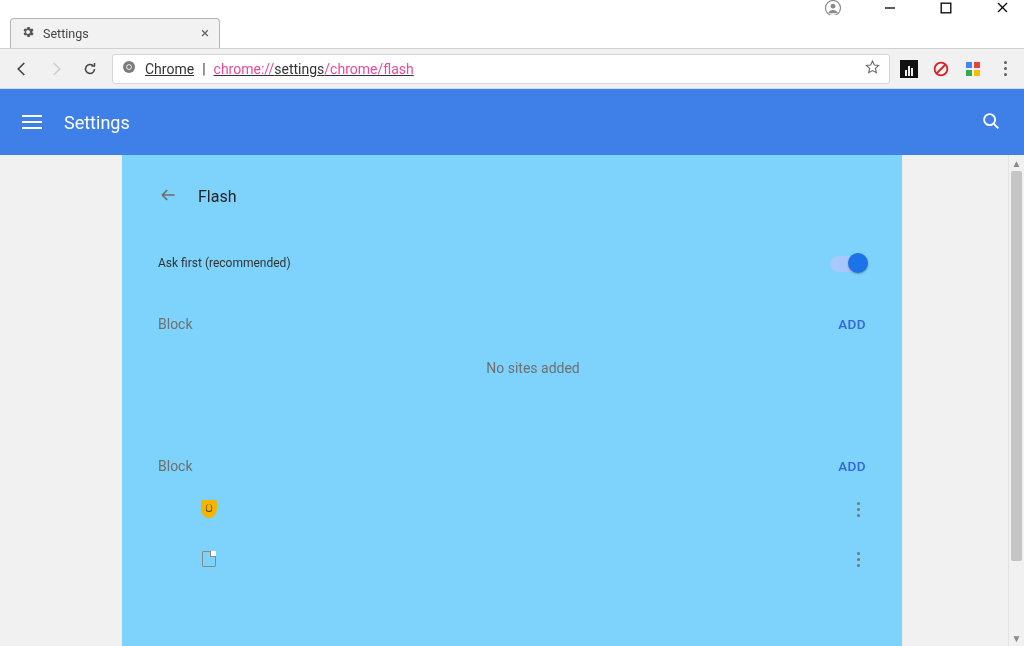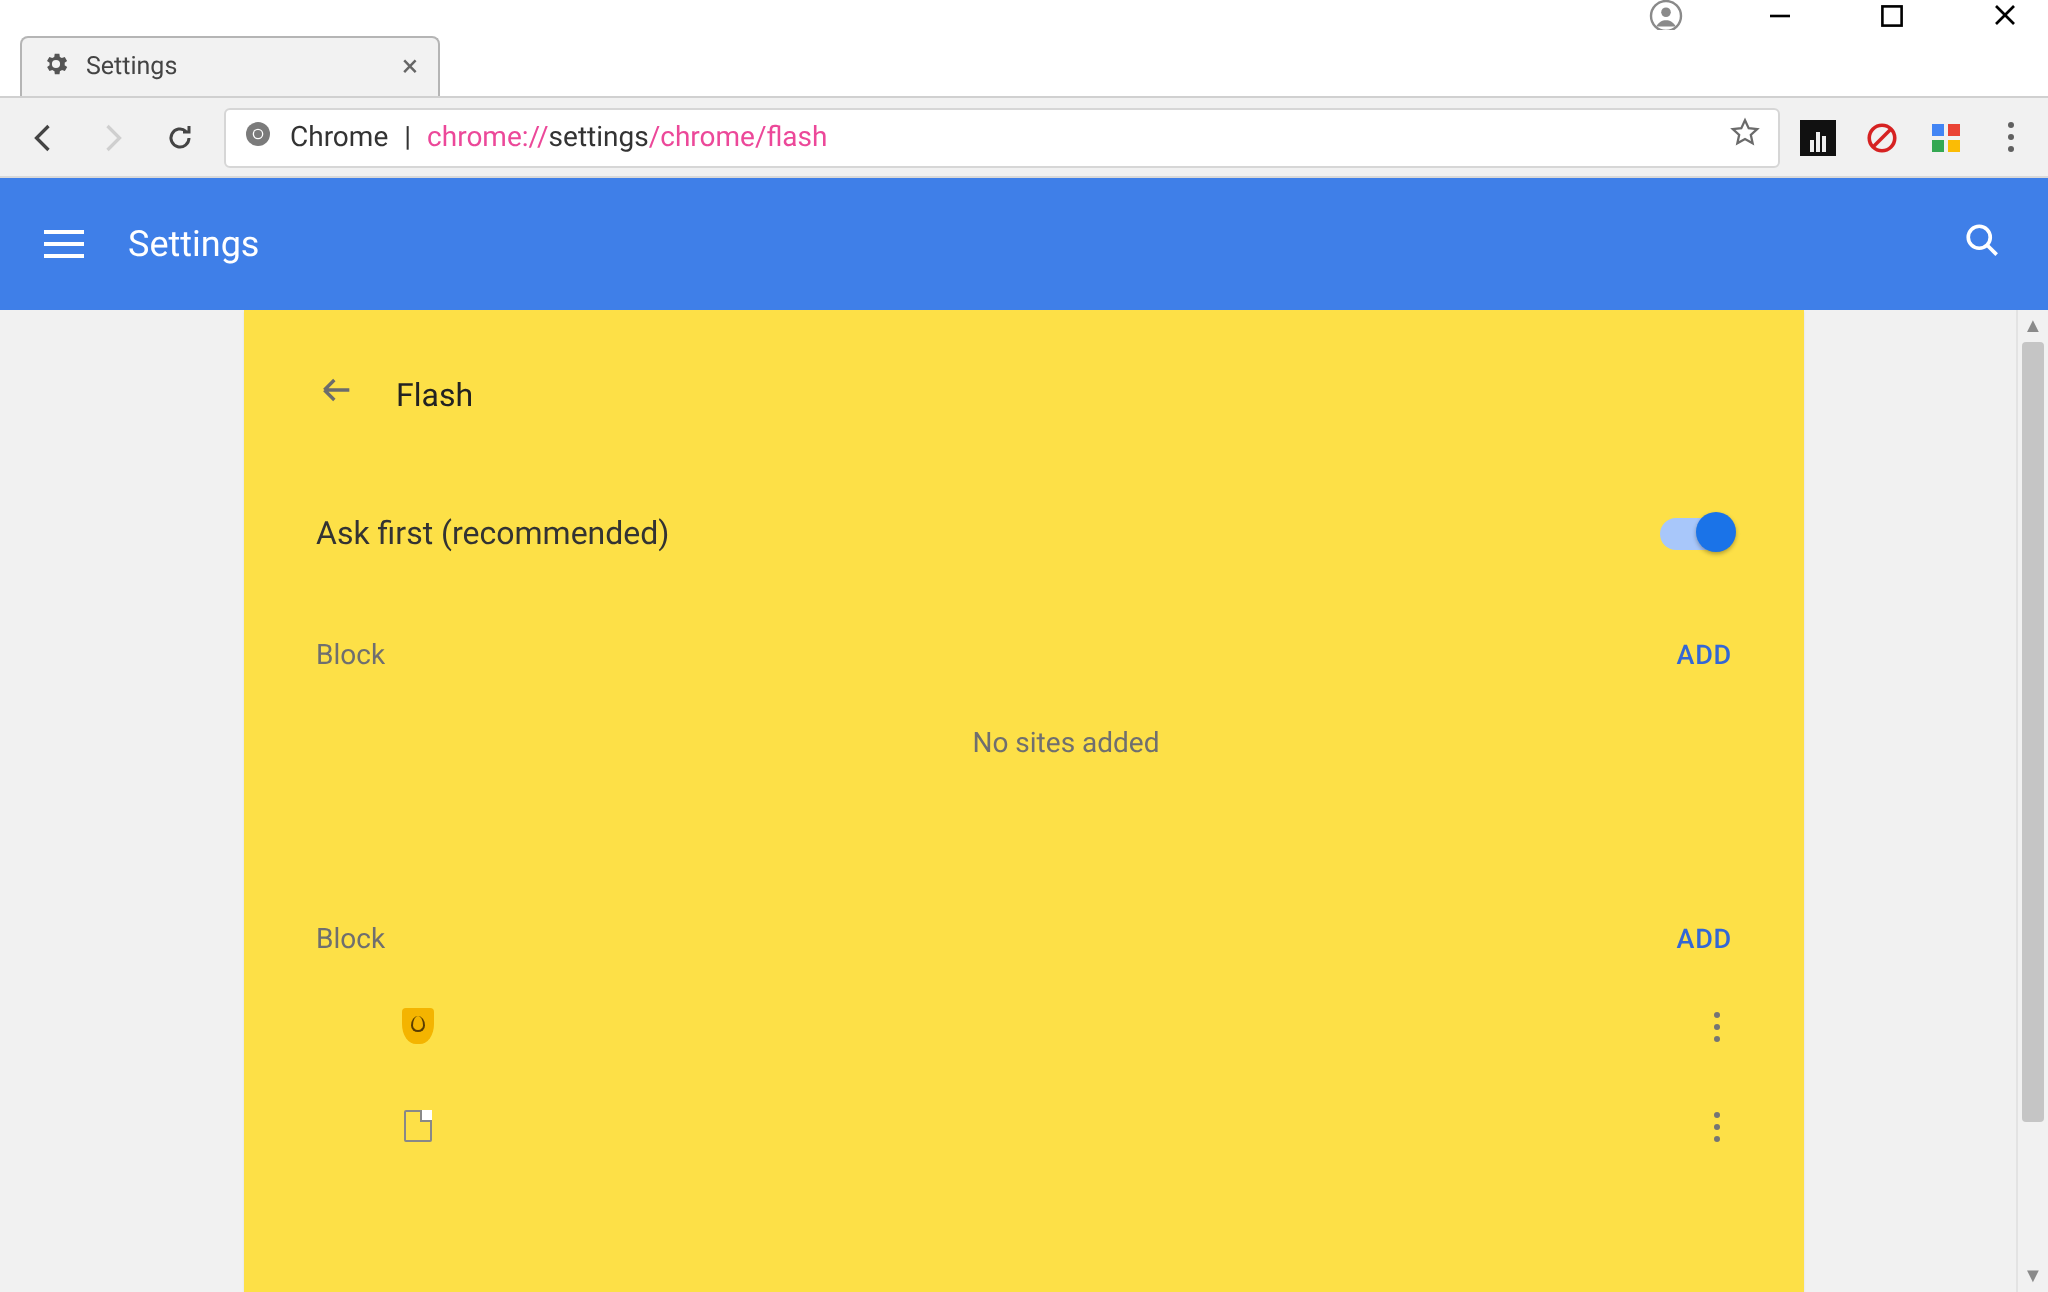--- a/index.html
+++ b/index.html
@@ -56,20 +56,21 @@
 
   
   .toolbar {
     height: 40px;
     background: #f1f1f1;
     border-bottom: 1px solid #d9d9d9;
     display:flex;
     align-items:center;
     padding: 0 10px;
     gap: 10px;
+    text-decoration: underline;
   }
   .nav-btn { width:24px; height:24px; display:flex; align-items:center; justify-content:center; color:#555; border-radius:50%; }
   .nav-btn.disabled { color:#bdbdbd; }
   .omnibox {
     flex:1;
     height:30px;
     background:#fff;
     border:1px solid #d6d6d6;
     border-radius:3px;
     display:flex;
@@ -121,33 +122,33 @@
     background:#f1f1f1;
     border-left:1px solid #e3e3e3;
     display:flex; flex-direction:column;
   }
   .scrollbar .arrow { height:16px; display:flex; align-items:center; justify-content:center; color:#8a8a8a; font-size:10px;}
   .scrollbar .track { flex:1; background:#f1f1f1; position:relative; }
   .scrollbar .thumb { position:absolute; left:2px; right:2px; top:0; height:85%; background:#c5c5c5; border-radius:2px; }
 
   .card {
     width: 780px;
-    background:#fde047;
+    background:#7dd3fc;
     margin-top:0;
     padding: 24px 36px 40px 36px;
     box-shadow: 0 1px 1px rgba(0,0,0,0.08);
   }
   .page-head { display:flex; align-items:center; gap:20px; padding: 6px 0 34px 0;}
   .page-head .back { color:#6c6c6c; }
   .page-head h1 { font-size:16px; font-weight:400; color:#222; }
 
   .row-toggle {
-    display:flex; align-items:center; justify-content:space-between;
+    display:flex; justify-content:space-between;
     padding: 14px 0 38px 0;
-    font-size:16px; color:#333;
+    font-size:12px; color:#333;
   }
   .toggle {
     width:36px; height:16px; border-radius:10px; background:#a8c7fa; position:relative;
   }
   .toggle .knob {
     position:absolute; right:-2px; top:-3px; width:20px; height:20px; border-radius:50%;
     background:#1a73e8; box-shadow:0 1px 2px rgba(0,0,0,.3);
   }
 
   .section-head {

